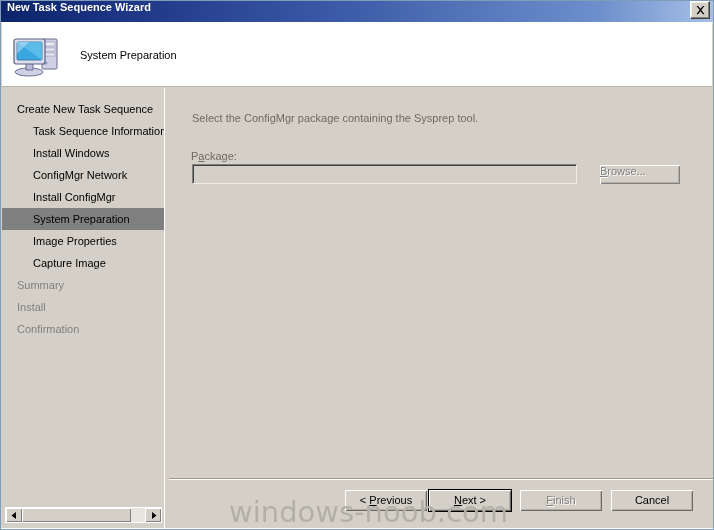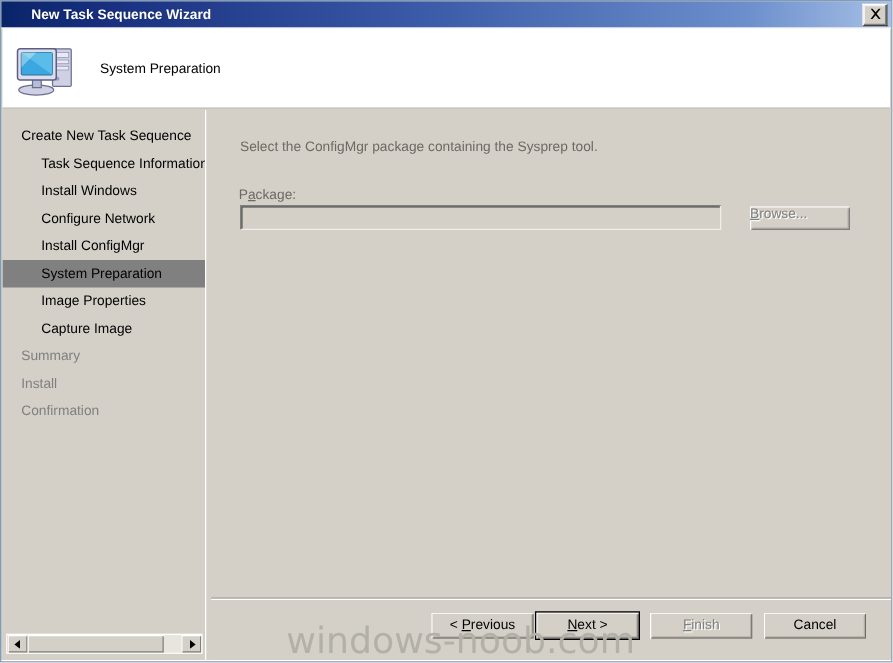--- a/index.html
+++ b/index.html
@@ -23,24 +23,22 @@
   }
 
   
   #titlebar {
     position: absolute;
     left: 0; top: 0;
     width: 712px;
     height: 22px;
     background: linear-gradient(to right, #0a246a 0%, #18307f 12%, #3c5ba8 48%, #6d8fcc 84%, #a6c0e6 100%);
     display: flex;
-    align-items: center;
     box-sizing: border-box;
     border-bottom: 1px solid #ffffff;
-    padding-left: 18px;
   }
   #titlebar-text {
     color: #ffffff;
     font-weight: bold;
     font-size: 11px;
     margin-left: 6px;
     letter-spacing: 0px;
     white-space: nowrap;
     text-shadow: 0 0 1px rgba(0,0,0,0.35);
   }
@@ -332,21 +330,21 @@
       </svg>
     </span>
     <span id="header-title">System Preparation</span>
   </div>
 
   <div id="nav-panel">
     <div id="nav-list">
       <div class="nav-item level0">Create New Task Sequence</div>
       <div class="nav-item level1">Task Sequence Information</div>
       <div class="nav-item level1">Install Windows</div>
-      <div class="nav-item level1">Configure Network</div>
+      <div class="nav-item level1">ConfigMgr Network</div>
       <div class="nav-item level1">Install ConfigMgr</div>
       <div class="nav-item level1 selected">System Preparation</div>
       <div class="nav-item level1">Image Properties</div>
       <div class="nav-item level1">Capture Image</div>
       <div class="nav-item level0 disabled">Summary</div>
       <div class="nav-item level0 disabled">Install</div>
       <div class="nav-item level0 disabled">Confirmation</div>
     </div>
 
     <div id="nav-scrollbar">

